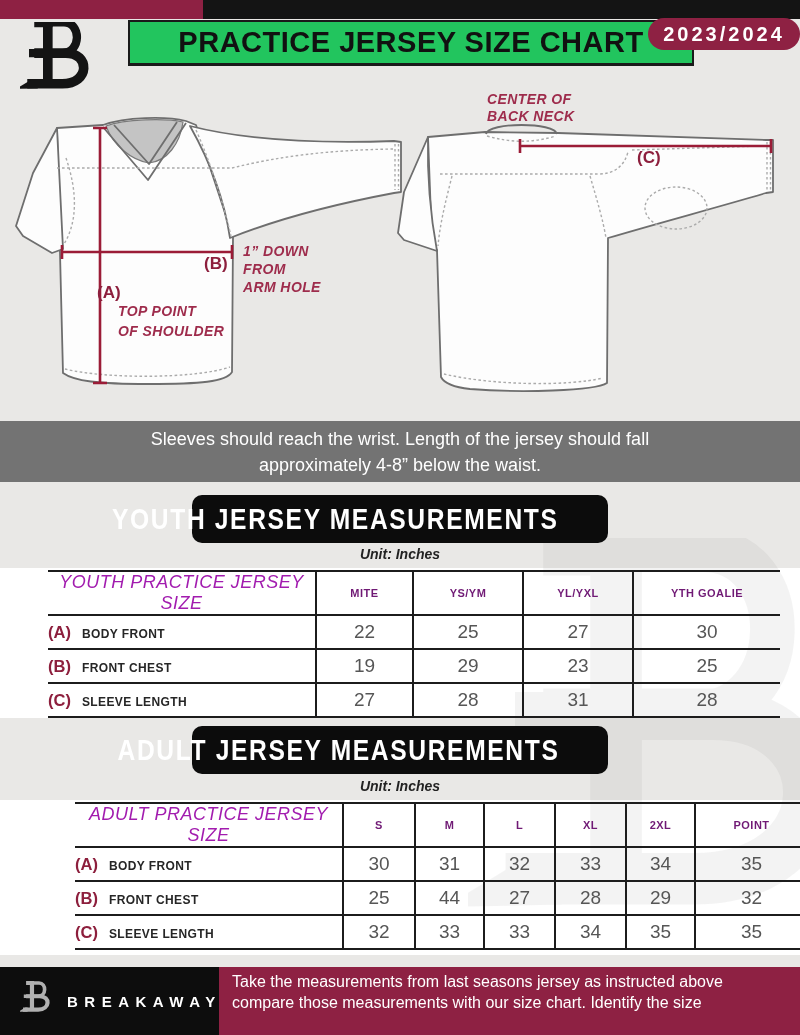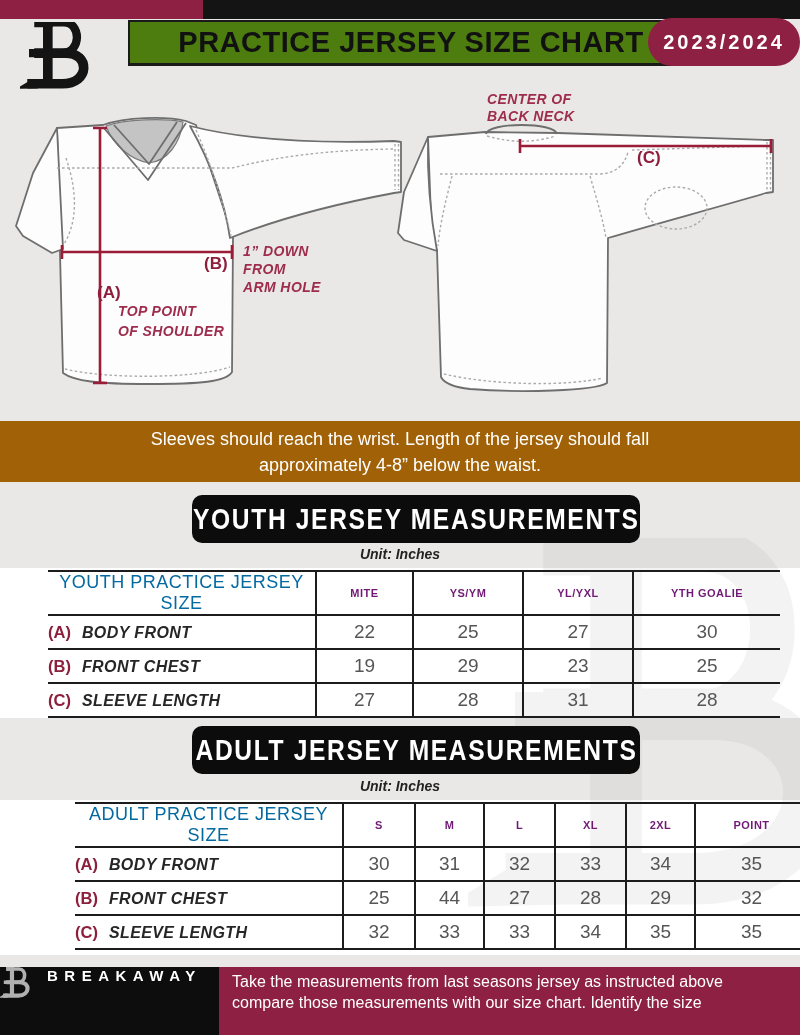--- a/index.html
+++ b/index.html
@@ -8,76 +8,76 @@
     position:relative; width:800px; height:1035px; margin:0 auto;
     background:#e9e8e6; overflow:hidden;
   }
   
   .topbar { position:absolute; top:0; left:0; width:800px; height:19px; background:#141414; z-index:2; }
   .topbar-maroon { position:absolute; top:0; left:0; width:203px; height:19px; background:#8e2143; }
   
   .brand-logo { position:absolute; top:22px; left:20px; width:88px; height:84px; z-index:3; color:#141414; }
   .title-box {
     position:absolute; top:20px; left:128px; width:566px; height:46px;
-    background:#4d7c0f; border:2px solid #1a1a1a; border-bottom-width:3px;
+    background:#22c55e; border:2px solid #1a1a1a; border-bottom-width:3px;
     display:flex; align-items:center; justify-content:center; z-index:3;
   }
   .title-box span { font-size:29px; font-weight:800; color:#111; letter-spacing:0.5px; white-space:nowrap; }
   .season-badge {
-    position:absolute; top:18px; left:648px; width:152px; height:48px;
+    position:absolute; top:18px; left:648px; width:152px; height:32px;
     background:#8e2143; display:flex; align-items:center; justify-content:center; z-index:3;border-radius:24px;
   }
   .season-badge span { color:#fff; font-size:20px; font-weight:700; letter-spacing:3px; white-space:nowrap; }
   
   .diagram { position:absolute; top:88px; left:0; width:800px; height:335px; z-index:2; }
   .diagram .jline { fill:none; stroke:#6e6e6e; stroke-width:1.8; stroke-linejoin:round; }
   .diagram .jbody { fill:#fdfdfd; stroke:#6e6e6e; stroke-width:1.8; stroke-linejoin:round; }
   .diagram .stitch { fill:none; stroke:#ababab; stroke-width:1.4; stroke-dasharray:2.6 2.4; }
   .diagram .measure { fill:none; stroke:#9b1c37; stroke-width:2.6; }
   .diagram text { font-family:"Liberation Sans", sans-serif; }
   .diagram .mkey { fill:#8d1f3d; font-weight:800; font-size:17px; }
   .diagram .mnote { fill:#9e2c4c; font-style:italic; font-weight:600; font-size:14px; letter-spacing:0.4px; }
   
   .notice {
-    position:absolute; top:421px; left:0; width:800px; height:61px; background:#a16207;
+    position:absolute; top:421px; left:0; width:800px; height:61px; background:#737373;
     display:flex; flex-direction:column; align-items:center; justify-content:center; z-index:2;
   }
   .notice div { color:#fff; font-size:18px; font-weight:400; line-height:26px; }
   
   .section-banner {
-    position:absolute; left:192px; width:448px; height:48px; background:#0c0c0c;
-    border-radius:10px; display:flex; align-items:center; justify-content:center; z-index:2;
+    position:absolute; left:192px; width:416px; height:48px; background:#0c0c0c;
+    border-radius:10px; display:flex; align-items:center; justify-content:flex-end; z-index:2;
   }
   .section-banner span {
     color:#fff; font-size:30px; font-weight:800; letter-spacing:2px; white-space:nowrap;
     display:inline-block; transform:scaleX(0.82);
   }
   .unit-label { position:absolute; left:0; width:800px; text-align:center;
     font-style:italic; font-weight:700; font-size:14px; color:#222; z-index:2; }
   
   .band-white { position:absolute; left:0; width:800px; background:#ffffff; z-index:0; }
   
   .watermark { position:absolute; top:538px; left:468px; width:470px; height:470px;
     color:#4a4a4a; opacity:0.06; z-index:1; }
   
   table.size-table { position:absolute; left:48px; width:732px; border-collapse:collapse; table-layout:fixed; z-index:2; }
   table.size-table td, table.size-table th { border-top:2px solid #1c1c1c; padding:0; vertical-align:middle; }
   table.size-table tr:last-child td { border-bottom:2px solid #1c1c1c; }
   table.size-table td + td, table.size-table th + th { border-left:2px solid #1c1c1c; }
   table.size-table th { height:42px; }
   table.size-table td { height:34px; }
-  .lblh { font-size:18px; font-weight:500; color:#0369a1; letter-spacing:0.5px; text-align:center; }
+  .lblh { font-size:18px; font-weight:500; color:#a21caf; letter-spacing:0.5px; text-align:center;font-style:italic; }
   .colh { font-size:11px; font-weight:700; color:#701a75; letter-spacing:0.5px; text-align:center; }
   td.rowlbl { text-align:left; padding-left:24px; }
   td.rowlbl .key { color:#8d1f3d; font-weight:800; font-size:16.5px; margin-right:11px; }
-  td.rowlbl .lab { color:#262626; font-weight:600; font-size:16px; letter-spacing:0.4px;font-style:italic; }
+  td.rowlbl .lab { color:#262626; font-weight:600; font-size:12px; letter-spacing:0.4px; }
   td.val { text-align:center; font-size:19px; color:#565656; font-weight:400; }
   
   .footer-black { position:absolute; top:967px; left:0; width:219px; height:68px; background:#0d0d0d;
-    display:flex; align-items:flex-start; z-index:2; }
+    display:flex; align-items:center; z-index:2; padding-left:20px; }
   .footer-black .flogo { width:38px; height:40px; color:#b0b0b0; flex:0 0 auto; }
   .footer-black .brand { color:#fff; font-size:15px; font-weight:700; letter-spacing:6.5px; margin-left:9px; white-space:nowrap; }
   .footer-maroon { position:absolute; top:967px; left:219px; width:581px; height:68px; background:#8e2143;
     z-index:2; padding:4px 0 0 13px; }
   .footer-maroon div { color:#fff; font-size:16px; font-weight:400; line-height:21.3px; white-space:nowrap; }
 </style>
 </head>
 <body>
 
 <div id="page">

